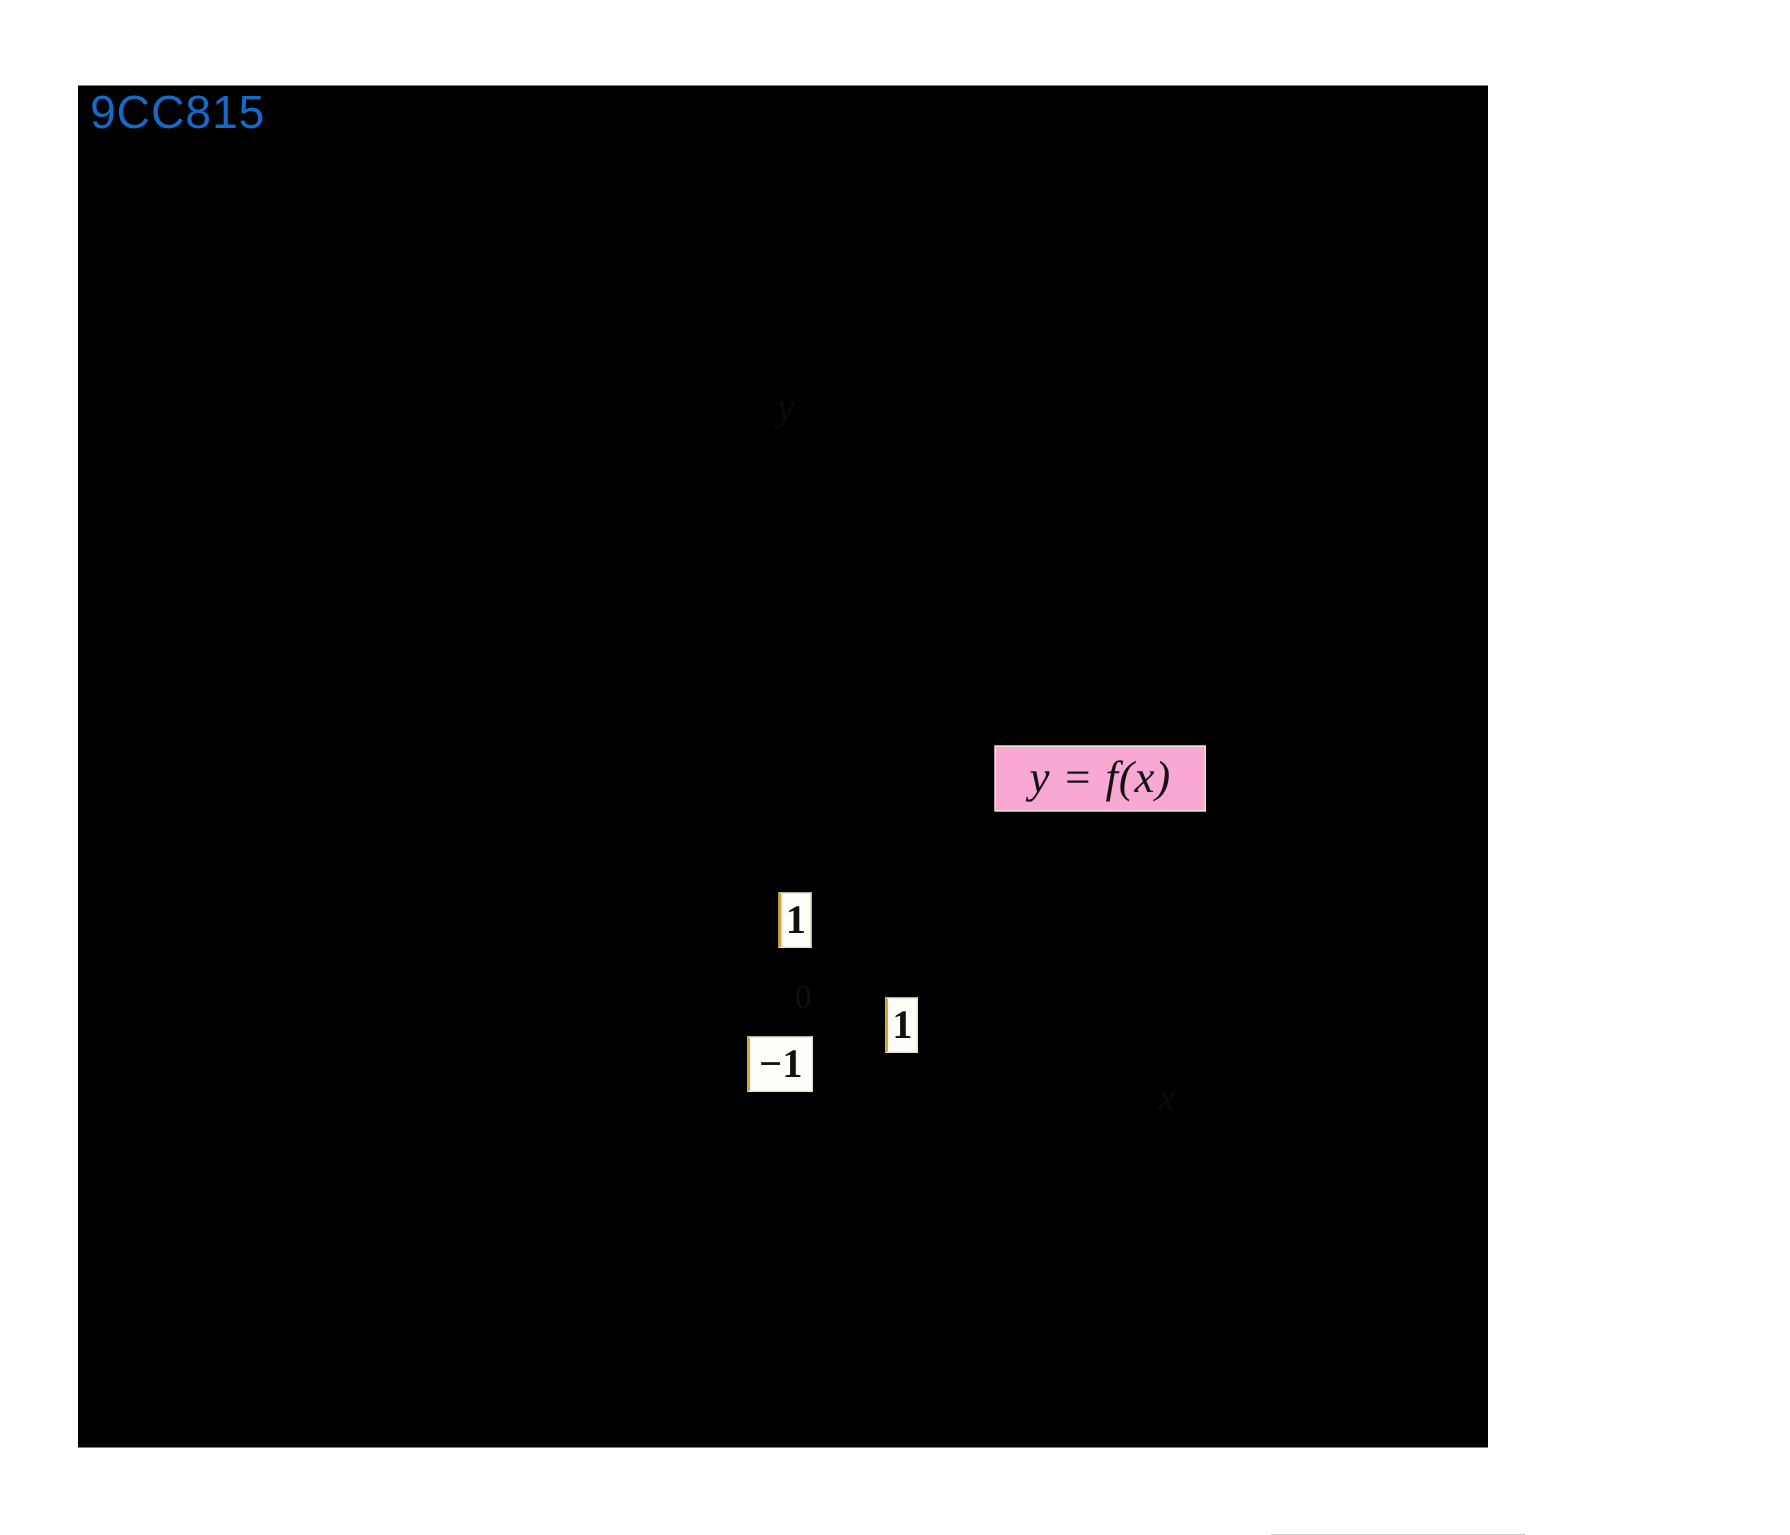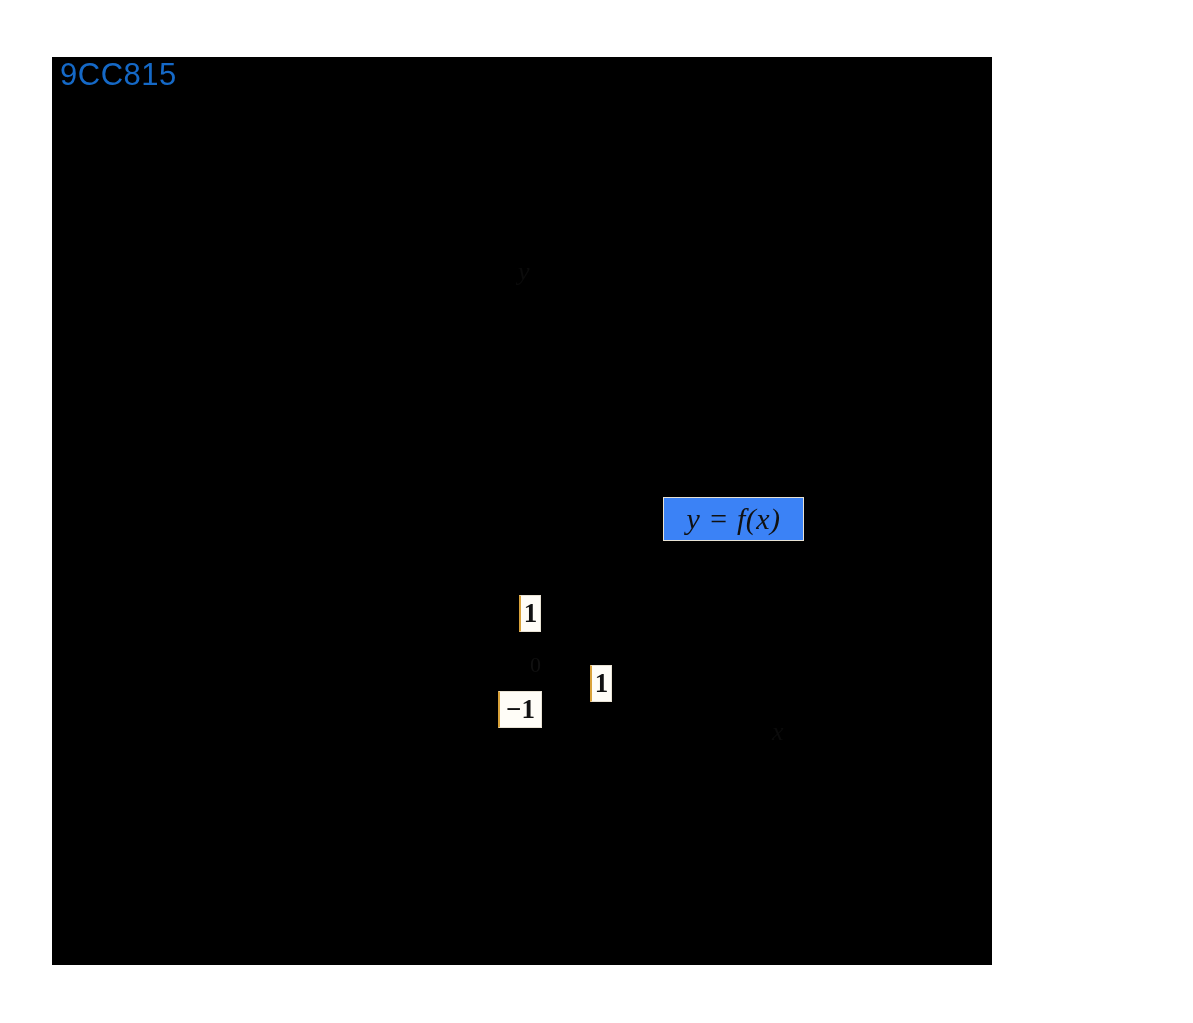--- a/index.html
+++ b/index.html
@@ -59,21 +59,21 @@
     left: 478px;
     top: 595px;
     color: #101010;
     font-family: "Liberation Serif", serif;
     font-size: 22px;
   }
 
   
   .callout {
     position: absolute;
-    background: #3b82f6;
+    background: #f9a8d4;
     color: #111111;
     font-family: "Liberation Serif", serif;
     display: flex;
     align-items: center;
     justify-content: center;
     border: 1px solid #e8e2d4;
     box-sizing: border-box;
   }
 
   #callout-fn {

